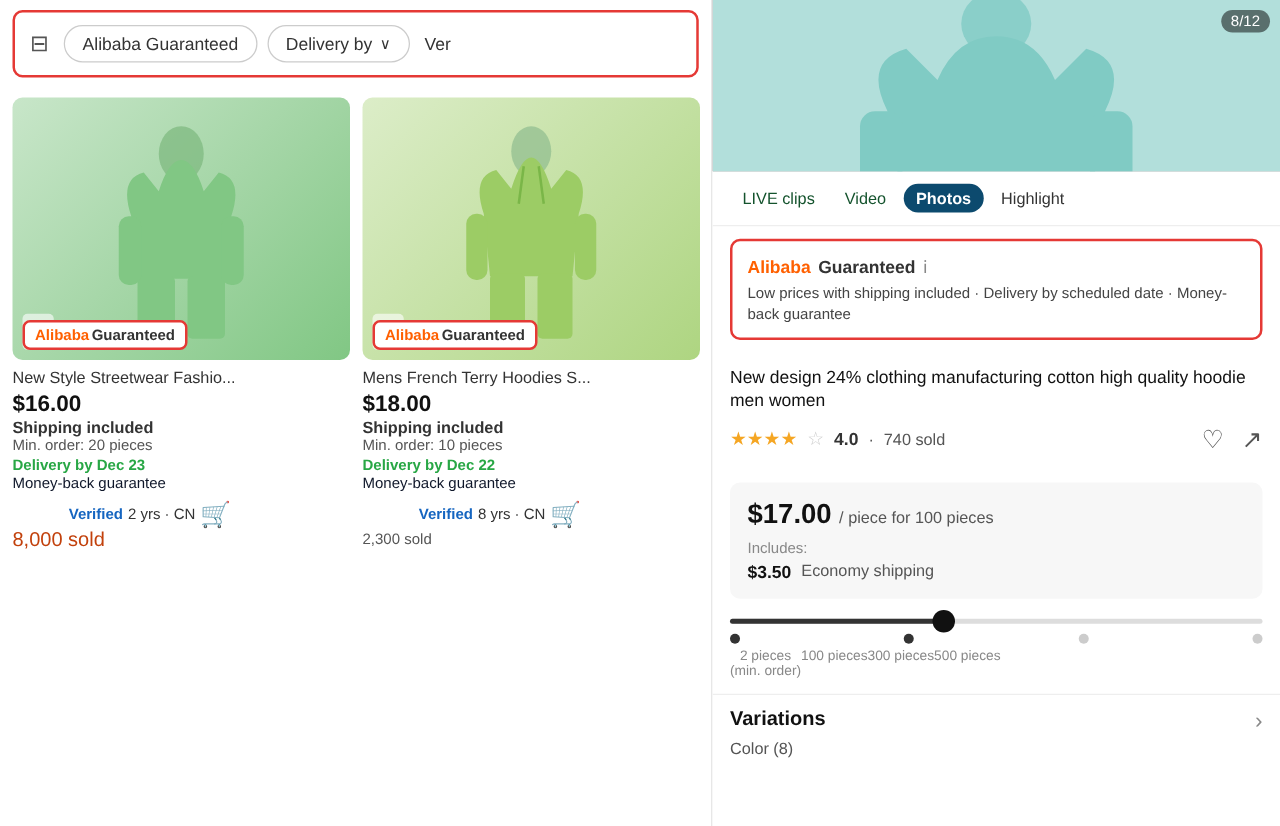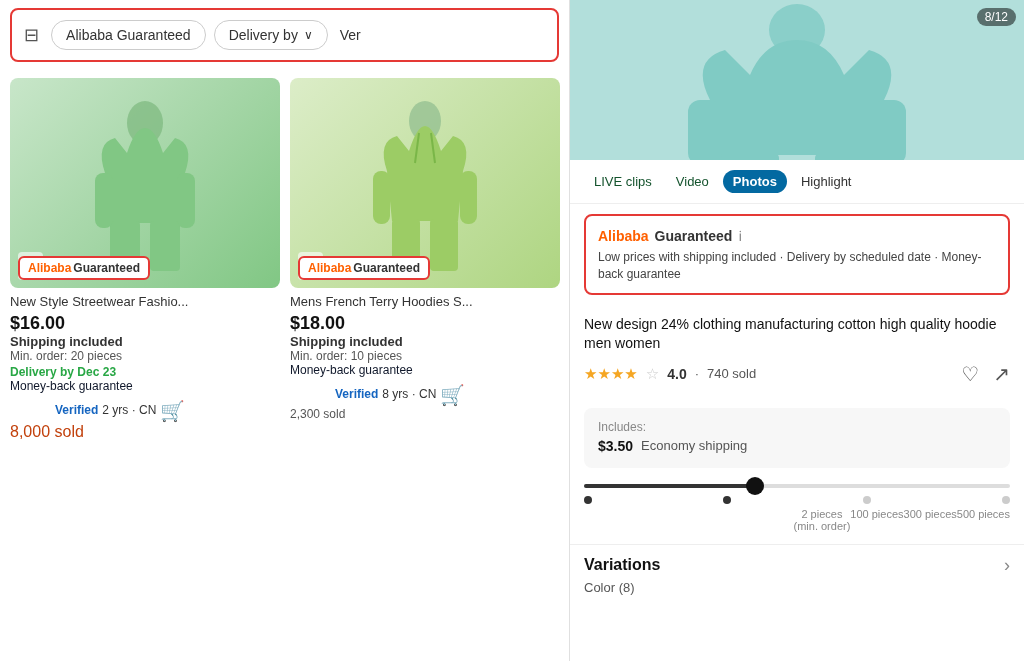--- a/index.html
+++ b/index.html
@@ -43,26 +43,26 @@
     .product-moneyback { font-size: 12px; color: #0f172a; }
     .product-verified { font-size: 12px; color: #333; margin-top: 4px; display: flex; align-items: center; gap: 4px; }
     .verified-badge { color: #1565c0; font-weight: 700; font-size: 12px; margin-left: 45px; }
     .cart-icon { float: right; font-size: 20px; color: #555; margin-top: 2px; cursor: pointer; }
 
     
     .right-panel { width: 454px; height: 661px; background: #fff; overflow-y: auto; }
 
     
     .image-counter { position: absolute; top: 8px; right: 8px; background: rgba(0,0,0,0.5); color: #fff; font-size: 12px; border-radius: 12px; padding: 2px 8px; }
-    .hero-image-wrap { width: 100%; height: 160px; background: #737373; position: relative; display: flex; align-items: center; justify-content: flex-start; overflow: hidden; }
+    .hero-image-wrap { width: 100%; height: 137px; background: #737373; position: relative; display: flex; align-items: center; justify-content: flex-start; overflow: hidden; }
 
     
     .media-tabs { display: flex; align-items: center; padding: 10px 14px; gap: 4px; border-bottom: 1px solid #eee; }
     .media-tab { font-size: 13px; color: #14532d; padding: 4px 10px; border-radius: 16px; cursor: pointer; }
-    .media-tab.active { background: #0369a1; color: #fff; font-weight: 600; }
+    .media-tab.active { background: #0c4a6e; color: #fff; font-weight: 600; }
     .media-tab.highlight { color: #333; }
 
     
     .guaranteed-banner { border: 2px solid #e53935; border-radius: 8px; margin: 10px 14px; padding: 10px 12px; }
     .guaranteed-banner-title { display: flex; align-items: center; gap: 6px; margin-bottom: 4px; }
     .guaranteed-banner-title .alibaba { color: #ff6000; font-weight: 700; font-size: 14px; }
     .guaranteed-banner-title .gtd { color: #333; font-weight: 700; font-size: 14px; }
     .guaranteed-banner-title .info { color: #888; font-size: 14px; }
     .guaranteed-desc { font-size: 12px; color: #444; line-height: 1.4; }
 
@@ -86,21 +86,21 @@
     .price-label { font-size: 13px; color: #555; }
 
     
     .slider-section { padding: 4px 14px 12px; }
     .slider-track { width: 100%; height: 4px; background: #ddd; border-radius: 2px; position: relative; margin-bottom: 8px; }
     .slider-fill { width: 40%; height: 100%; background: #333; border-radius: 2px; }
     .slider-thumb { width: 18px; height: 18px; background: #111; border-radius: 50%; position: absolute; top: -7px; left: 38%; }
     .slider-dots { display: flex; justify-content: space-between; }
     .slider-dot { width: 8px; height: 8px; background: #ccc; border-radius: 50%; }
     .slider-dot.active { background: #333; }
-    .slider-labels { display: flex; justify-content: flex-end; margin-top: 4px; }
+    .slider-labels { display: flex; justify-content: flex-start; margin-top: 4px; }
     .slider-label { font-size: 11px; color: #888; text-align: center; }
 
     
     .variations-section { padding: 10px 14px; border-top: 1px solid #eee; }
     .variations-header { display: flex; align-items: center; justify-content: space-between; }
     .variations-title { font-size: 16px; font-weight: 700; color: #111; }
     .chevron-right { font-size: 18px; color: #888; }
     .color-label { font-size: 13px; color: #555; margin-top: 4px; }
 
     
@@ -171,20 +171,21 @@
         <span class="scan-icon">⊡</span>
         <div class="badge-guaranteed red-outline" style="position:absolute;bottom:8px;left:8px;">
           <span class="alibaba-text">Alibaba</span>
           <span class="guaranteed-text">Guaranteed</span>
         </div>
       </div>
       <div class="product-title">Mens French Terry Hoodies S...</div>
       <div class="product-price">$18.00</div>
       <div class="product-shipping">Shipping included</div>
       <div class="product-min">Min. order: 10 pieces</div>
+      <div class="product-delivery">Delivery by Dec 22</div>
       <div class="product-moneyback">Money-back guarantee</div>
       <div class="product-verified">
         <span class="verified-badge">Verified</span>
         <span>8 yrs · CN</span>
         <span class="cart-icon">🛒</span>
       </div>
       <div style="font-size:12px;color:#555;">2,300 sold</div>
     </div>
 
   </div>
@@ -231,20 +232,24 @@
       <span style="color:#555;font-size:13px;">·</span>
       <span class="sold-num">740 sold</span>
       <div class="action-icons">
         <span class="action-icon">♡</span>
         <span class="action-icon">↗</span>
       </div>
     </div>
   </div>
 
   <div class="price-section">
+    <div style="display:flex;align-items:baseline;gap:6px;margin-bottom:2px;">
+      <span class="main-price">$17.00</span>
+      <span class="price-desc">/ piece for 100 pieces</span>
+    </div>
     <div class="includes-label">Includes:</div>
     <div class="price-row">
       <span class="price-amount">$3.50</span>
       <span class="price-label">Economy shipping</span>
     </div>
   </div>
 
   <div class="slider-section">
     <div class="slider-track">
       <div class="slider-fill"></div>

